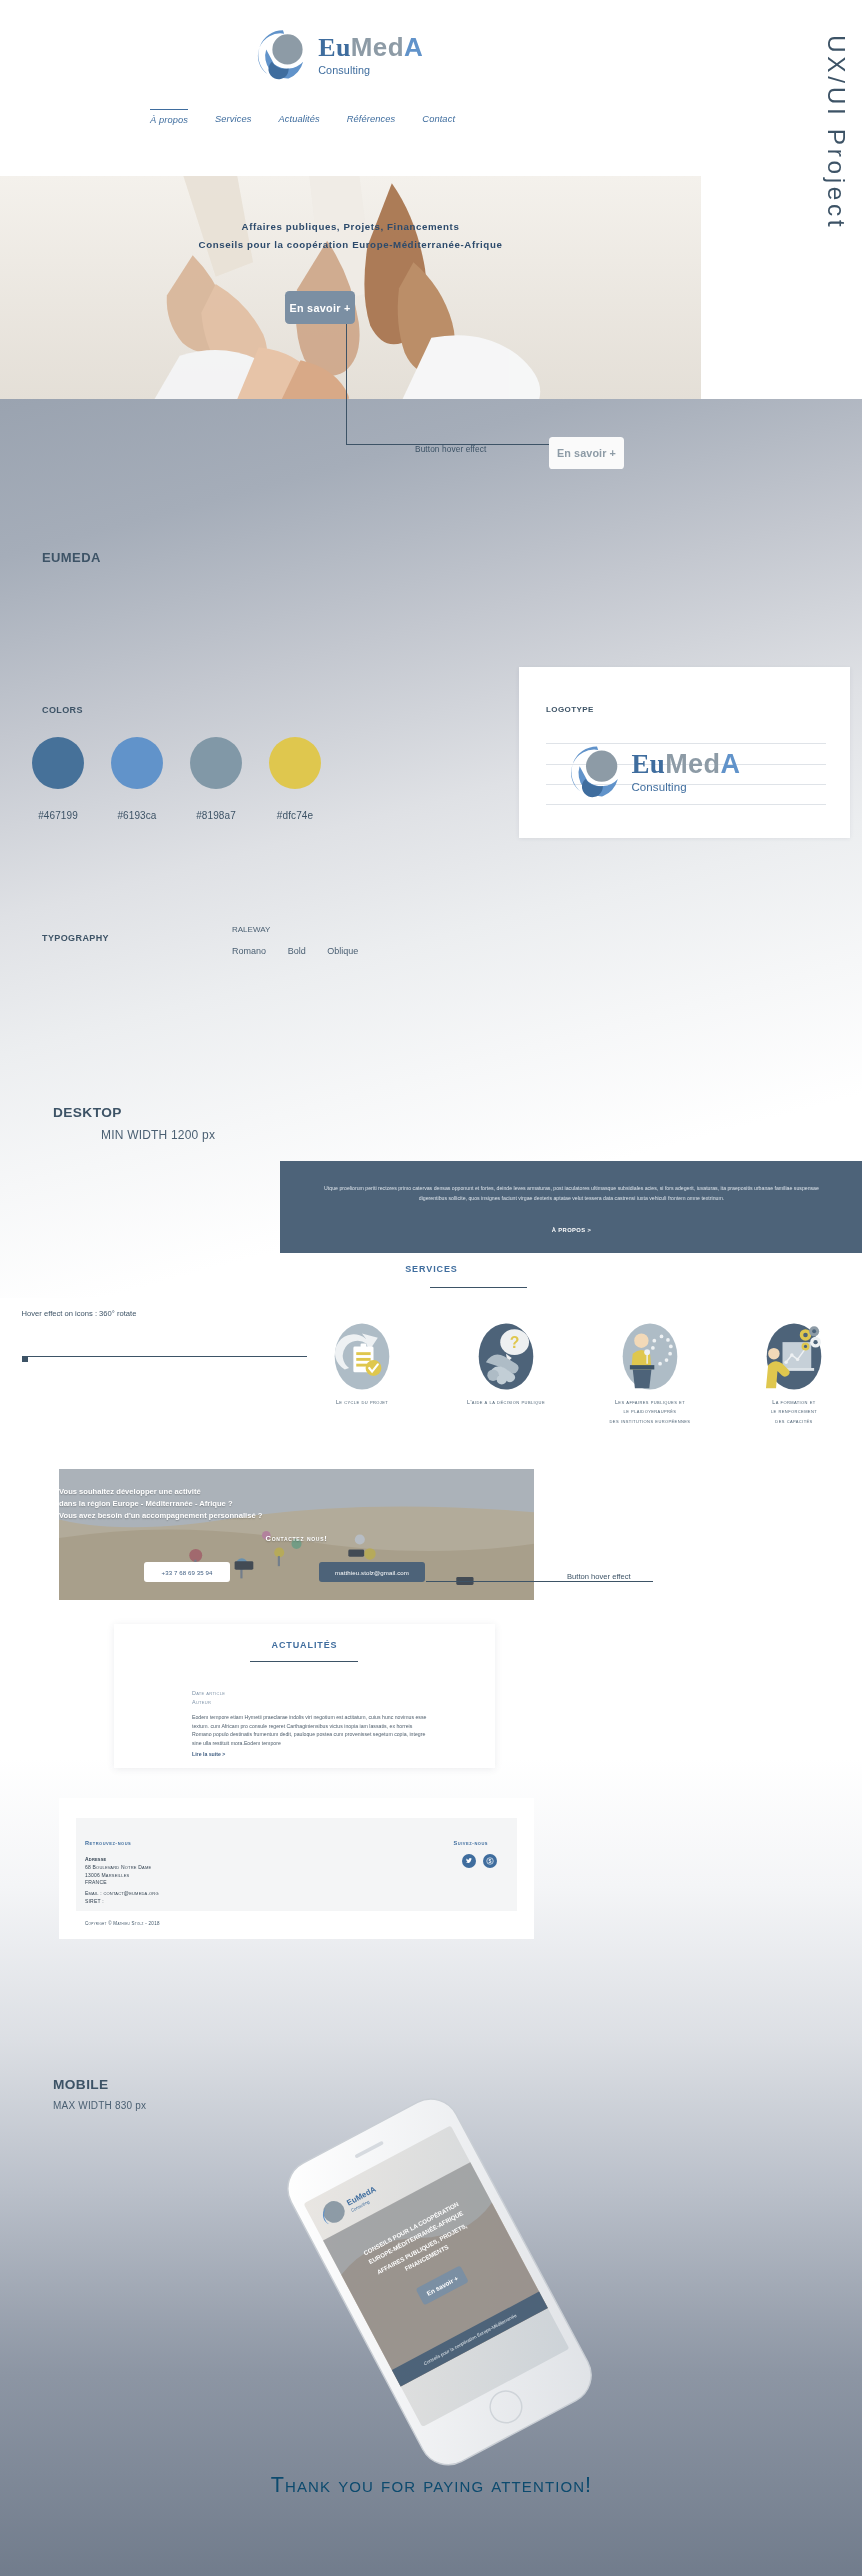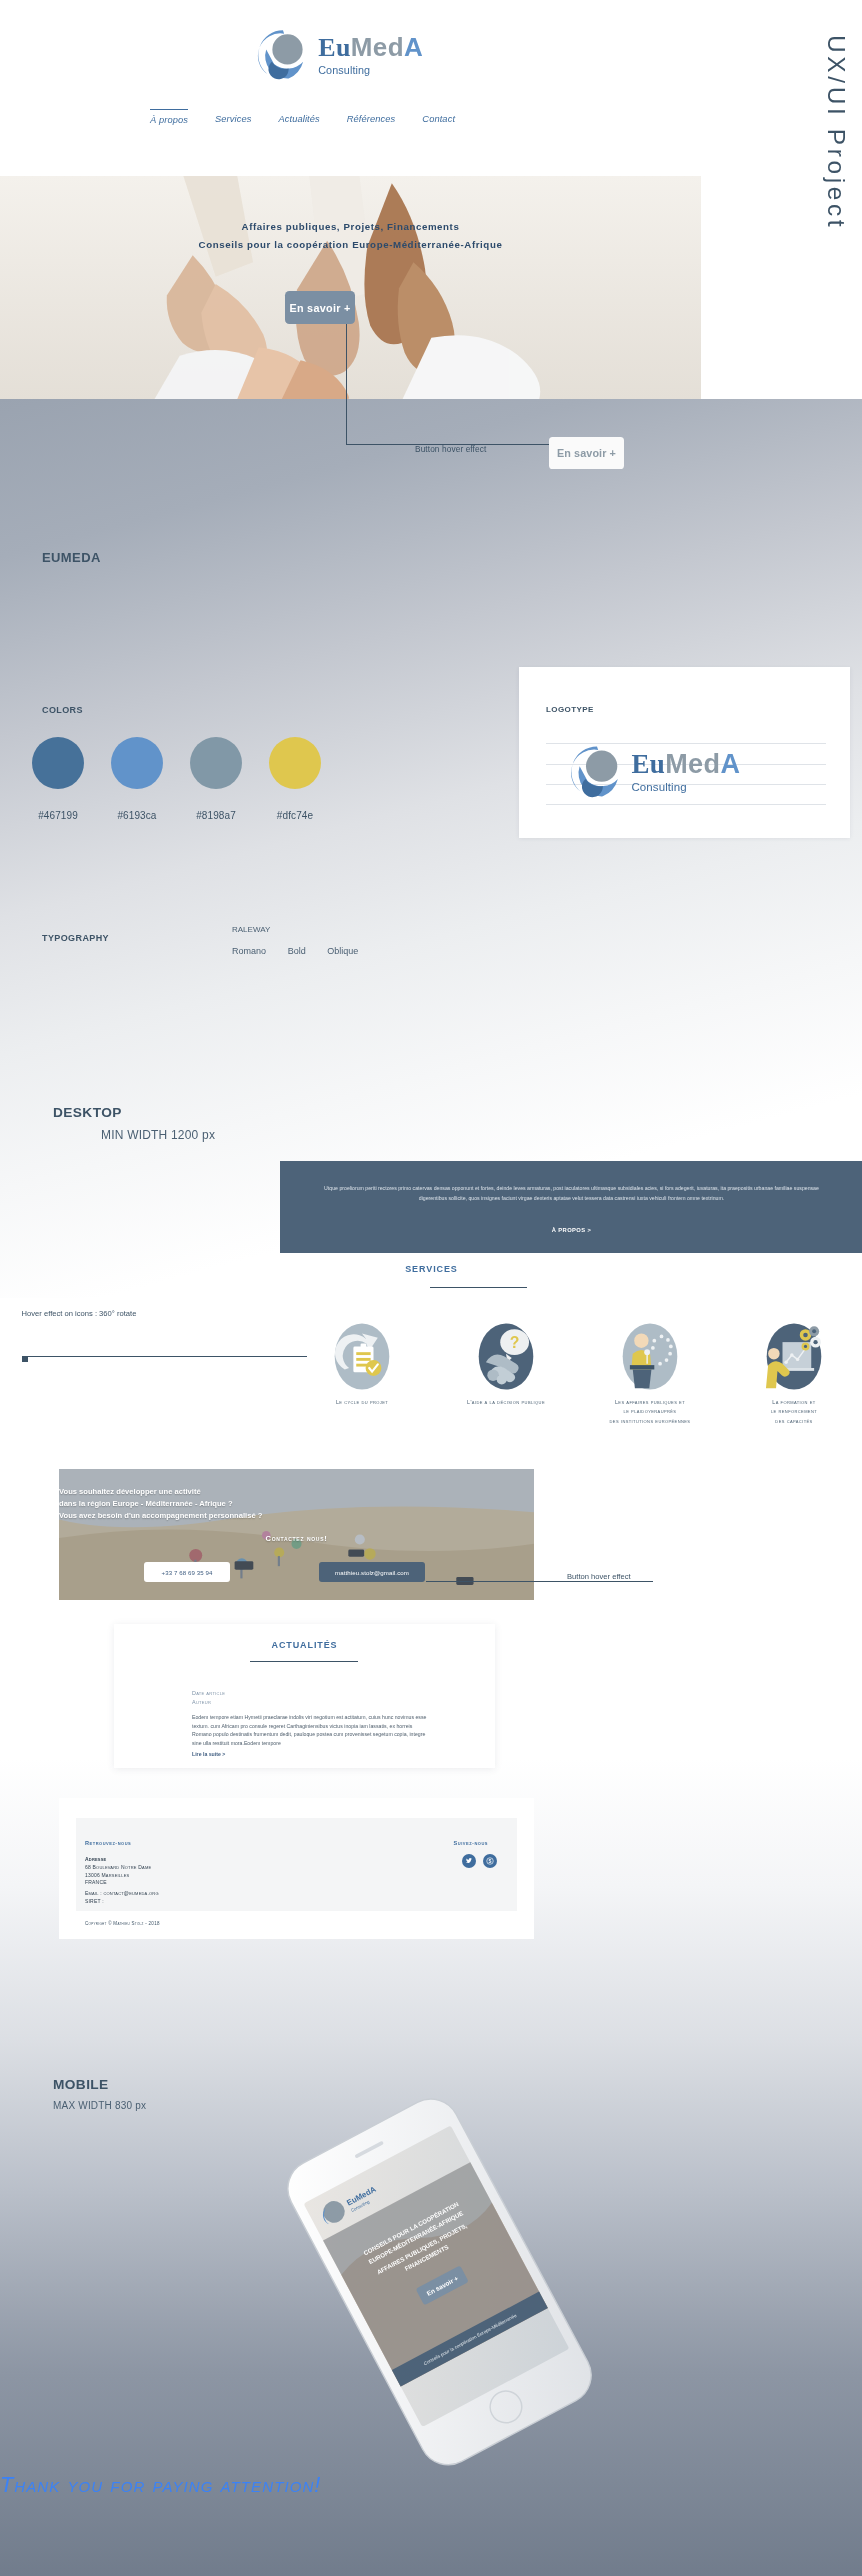--- a/index.html
+++ b/index.html
@@ -264,22 +264,22 @@
     position: absolute; left: 0; top: 1298px; width: 863px; height: 1278px;
     background: linear-gradient(180deg,#ffffff 0%,#ffffff 36%,#f4f5f7 46%,
                 #dcdfe4 58%, #b9bfc9 70%, #8d96a4 84%, #717c8c 100%);
     z-index: -1;
   }
   .mobile-title { position: absolute; left: 53px; top: 2077px; font-size: 13.7px; font-weight: 700; letter-spacing: 0.4px; color: #3d5366; }
   .mobile-sub   { position: absolute; left: 53px; top: 2100px; font-size: 10px; color: #4a5f72; letter-spacing: 0.2px; }
   .phone-wrap   { position: absolute; left: 237px; top: 2086px; width: 403px; height: 388px; }
 
   .thanks {
-    position: absolute; left: 0; right: 0; top: 2472px; text-align: left;
-    color: #3b82f6; font-size: 21.6px; font-style: italic; letter-spacing: 1.1px;
+    position: absolute; left: 0; right: 0; top: 2472px; text-align: center;
+    color: #0c4a6e; font-size: 21.6px; letter-spacing: 1.1px;
     font-variant: small-caps;
   }
 </style>
 </head>
 <body>
 
 <div class="page">
 
   <div class="band-white"></div>
 

